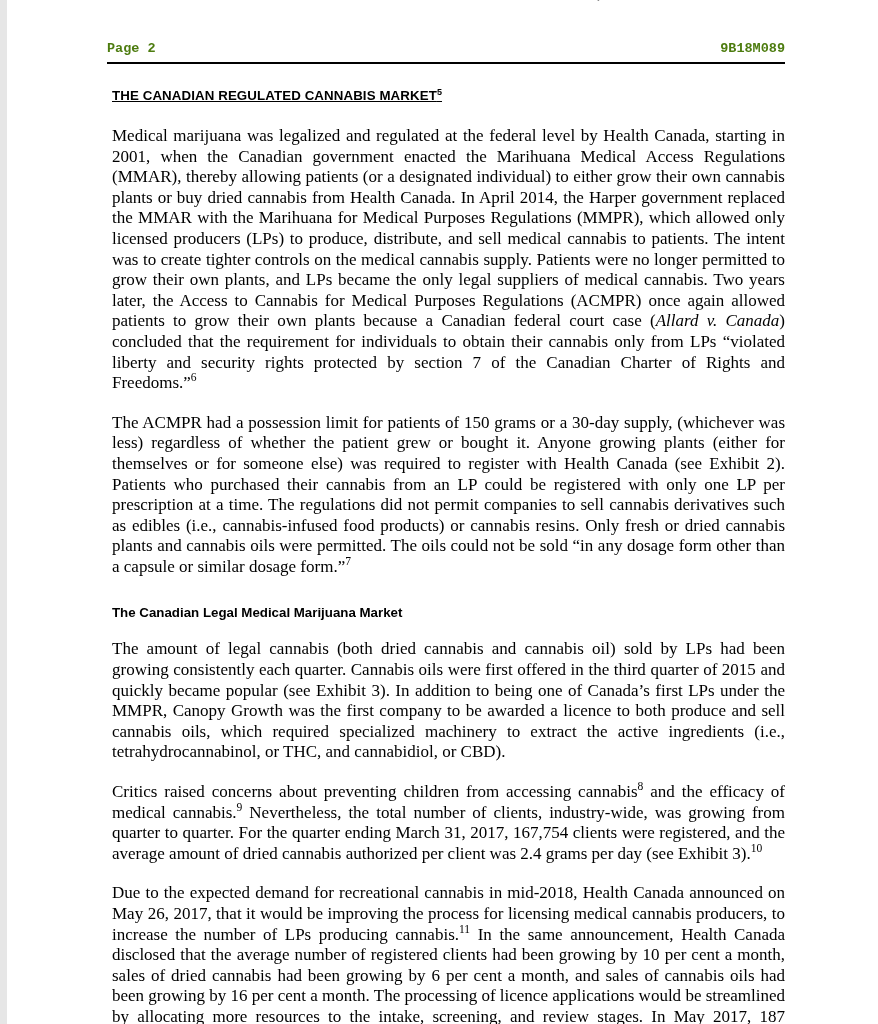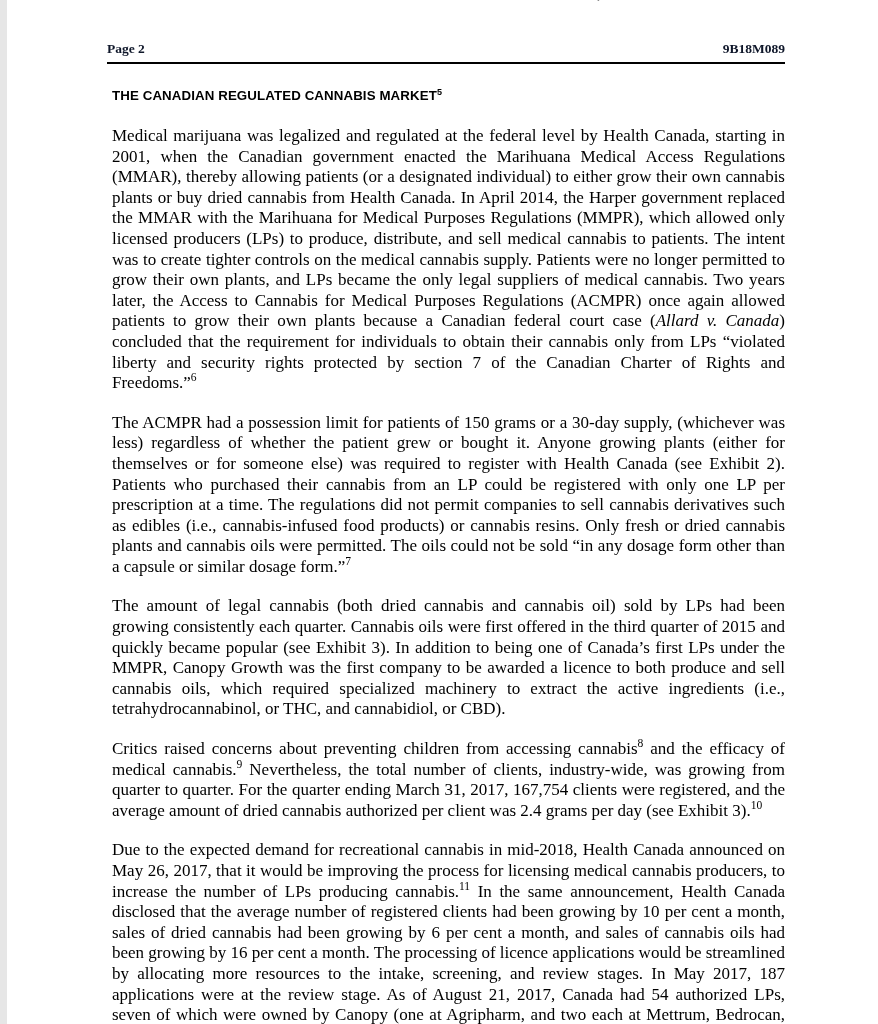--- a/index.html
+++ b/index.html
@@ -59,25 +59,25 @@
 
   
   .page-header {
     position: absolute;
     top: 41px;
     left: 100px;
     width: 678px;
     display: flex;
     justify-content: space-between;
     align-items: flex-end;
-    font-family: Liberation Serif, serif;
+    font-family: Liberation Mono, monospace;
     font-weight: bold;
     font-size: 13.5px;
     line-height: 15px;
-    color: #0f172a;
+    color: #4d7c0f;
   }
   .header-rule {
     position: absolute;
     top: 62px;
     left: 100px;
     width: 678px;
     height: 0;
     border-top: 2.6px solid #000;
   }
 
@@ -89,20 +89,21 @@
     width: 673px;
   }
 
   h1.section-heading {
     font-family: "Liberation Sans", "DejaVu Sans", sans-serif;
     font-size: 13.3px;
     font-weight: bold;
     line-height: 16px;
     margin: 0 0 22px 0;
     letter-spacing: 0.1px;
+    text-decoration: underline;
   }
   h2.sub-heading {
     font-family: "Liberation Sans", "DejaVu Sans", sans-serif;
     font-size: 13.3px;
     font-weight: bold;
     line-height: 16px;
     margin: 28px 0 18px 0;
   }
 
   p.para {
@@ -142,20 +143,21 @@
   <div class="body-block">
 
     <h1 class="section-heading">
       <span>THE CANADIAN REGULATED CANNABIS MARKET</span><sup>5</sup>
     </h1>
 
     <p class="para">Medical marijuana was legalized and regulated at the federal level by Health Canada, starting in 2001, when the Canadian government enacted the Marihuana Medical Access Regulations (MMAR), thereby allowing patients (or a designated individual) to either grow their own cannabis plants or buy dried cannabis from Health Canada. In April 2014, the Harper government replaced the MMAR with the Marihuana for Medical Purposes Regulations (MMPR), which allowed only licensed producers (LPs) to produce, distribute, and sell medical cannabis to patients. The intent was to create tighter controls on the medical cannabis supply. Patients were no longer permitted to grow their own plants, and LPs became the only legal suppliers of medical cannabis. Two years later, the Access to Cannabis for Medical Purposes Regulations (ACMPR) once again allowed patients to grow their own plants because a Canadian federal court case (<span class="italic">Allard v. Canada</span>) concluded that the requirement for individuals to obtain their cannabis only from LPs “violated liberty and security rights protected by section 7 of the Canadian Charter of Rights and Freedoms.”<sup>6</sup></p>
 
     <p class="para">The ACMPR had a possession limit for patients of 150 grams or a 30-day supply, (whichever was less) regardless of whether the patient grew or bought it. Anyone growing plants (either for themselves or for someone else) was required to register with Health Canada (see Exhibit 2). Patients who purchased their cannabis from an LP could be registered with only one LP per prescription at a time. The regulations did not permit companies to sell cannabis derivatives such as edibles (i.e., cannabis-infused food products) or cannabis resins. Only fresh or dried cannabis plants and cannabis oils were permitted. The oils could not be sold “in any dosage form other than a capsule or similar dosage form.”<sup>7</sup></p>
 
+    <h2 class="sub-heading">The Canadian Legal Medical Marijuana Market</h2>
 
     <p class="para">The amount of legal cannabis (both dried cannabis and cannabis oil) sold by LPs had been growing consistently each quarter. Cannabis oils were first offered in the third quarter of 2015 and quickly became popular (see Exhibit 3). In addition to being one of Canada’s first LPs under the MMPR, Canopy Growth was the first company to be awarded a licence to both produce and sell cannabis oils, which required specialized machinery to extract the active ingredients (i.e., tetrahydrocannabinol, or THC, and cannabidiol, or CBD).</p>
 
     <p class="para">Critics raised concerns about preventing children from accessing cannabis<sup>8</sup> and the efficacy of medical cannabis.<sup>9</sup> Nevertheless, the total number of clients, industry-wide, was growing from quarter to quarter. For the quarter ending March 31, 2017, 167,754 clients were registered, and the average amount of dried cannabis authorized per client was 2.4 grams per day (see Exhibit 3).<sup>10</sup></p>
 
     <p class="para">Due to the expected demand for recreational cannabis in mid-2018, Health Canada announced on May 26, 2017, that it would be improving the process for licensing medical cannabis producers, to increase the number of LPs producing cannabis.<sup>11</sup> In the same announcement, Health Canada disclosed that the average number of registered clients had been growing by 10 per cent a month, sales of dried cannabis had been growing by 6 per cent a month, and sales of cannabis oils had been growing by 16 per cent a month. The processing of licence applications would be streamlined by allocating more resources to the intake, screening, and review stages. In May 2017, 187 applications were at the review stage. As of August 21, 2017, Canada had 54 authorized LPs, seven of which were owned by Canopy (one at Agripharm, and two each at Mettrum, Bedrocan, and Tweed).</p>
 
   </div>
 </div>
 

